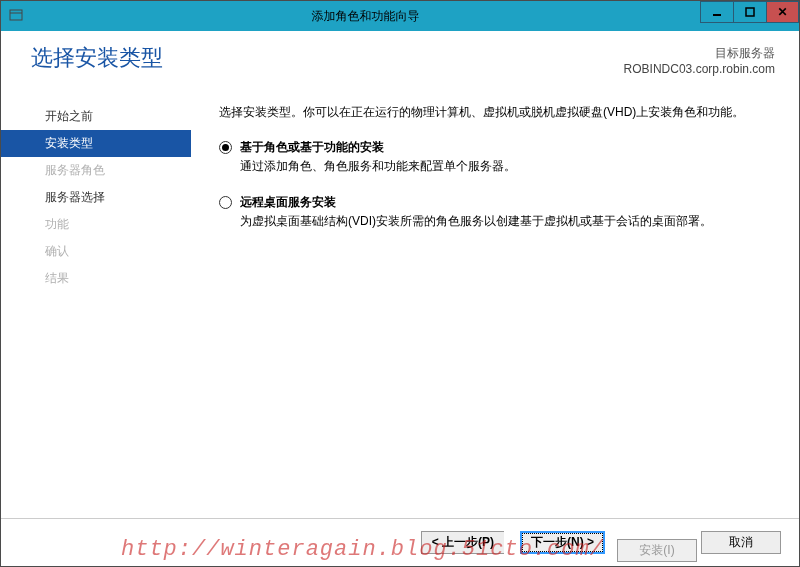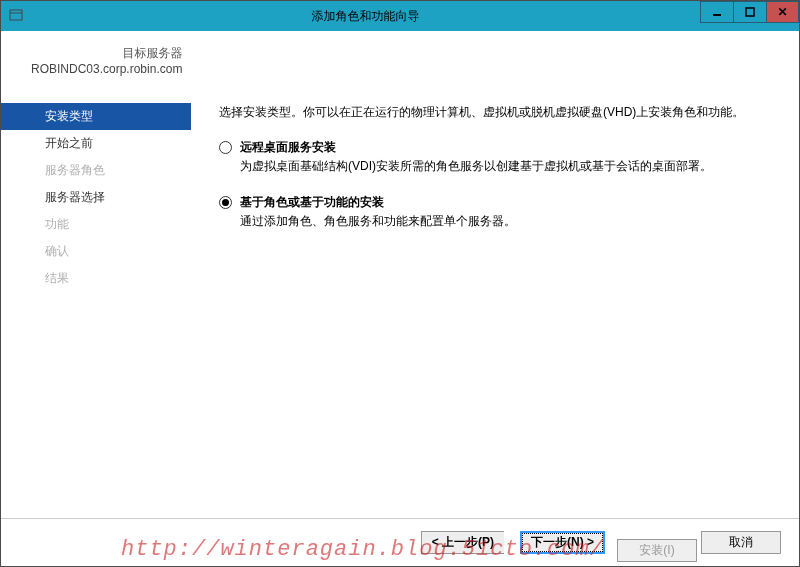--- a/index.html
+++ b/index.html
@@ -218,56 +218,57 @@
       <div class="win-btn max">
         <svg width="10" height="10">
             <rect x="1" y="1" width="8" height="8" fill="none" stroke="#000" stroke-width="1.5"></rect>
           </svg>
       </div>
       <div class="win-btn close">✕</div>
     </div>
   </div>
 
   <div class="header">
+    <h1>选择安装类型</h1>
     <div class="dest">
       <div>目标服务器</div>
       <div class="line2">ROBINDC03.corp.robin.com</div>
     </div>
   </div>
 
   <div class="body">
 
     <div class="sidebar">
+      <div class="step">开始之前</div>
       <div class="step active">安装类型</div>
-      <div class="step">开始之前</div>
       <div class="step disabled">服务器角色</div>
       <div class="step">服务器选择</div>
       <div class="step disabled">功能</div>
       <div class="step disabled">确认</div>
       <div class="step disabled">结果</div>
     </div>
 
     <div class="content">
       <div class="intro">选择安装类型。你可以在正在运行的物理计算机、虚拟机或脱机虚拟硬盘(VHD)上安装角色和功能。</div>
+
+      <div class="opt">
+        <div class="radio checked"></div>
+        <div class="opt-text">
+          <div class="opt-title">基于角色或基于功能的安装</div>
+          <div class="opt-desc">通过添加角色、角色服务和功能来配置单个服务器。</div>
+        </div>
+      </div>
 
       <div class="opt">
         <div class="radio"></div>
         <div class="opt-text">
           <div class="opt-title">远程桌面服务安装</div>
           <div class="opt-desc">为虚拟桌面基础结构(VDI)安装所需的角色服务以创建基于虚拟机或基于会话的桌面部署。</div>
         </div>
       </div>
-
-      <div class="opt">
-        <div class="radio checked"></div>
-        <div class="opt-text">
-          <div class="opt-title">基于角色或基于功能的安装</div>
-          <div class="opt-desc">通过添加角色、角色服务和功能来配置单个服务器。</div>
-        </div>
-      </div>
     </div>
 
   </div>
 
   <div class="footer">
     <div class="prev-next">
       <button class="btn">&lt; 上一步(P)</button>
       <button class="btn primary">下一步(N) &gt;</button>
     </div>
     <button class="btn disabled">安装(I)</button>

